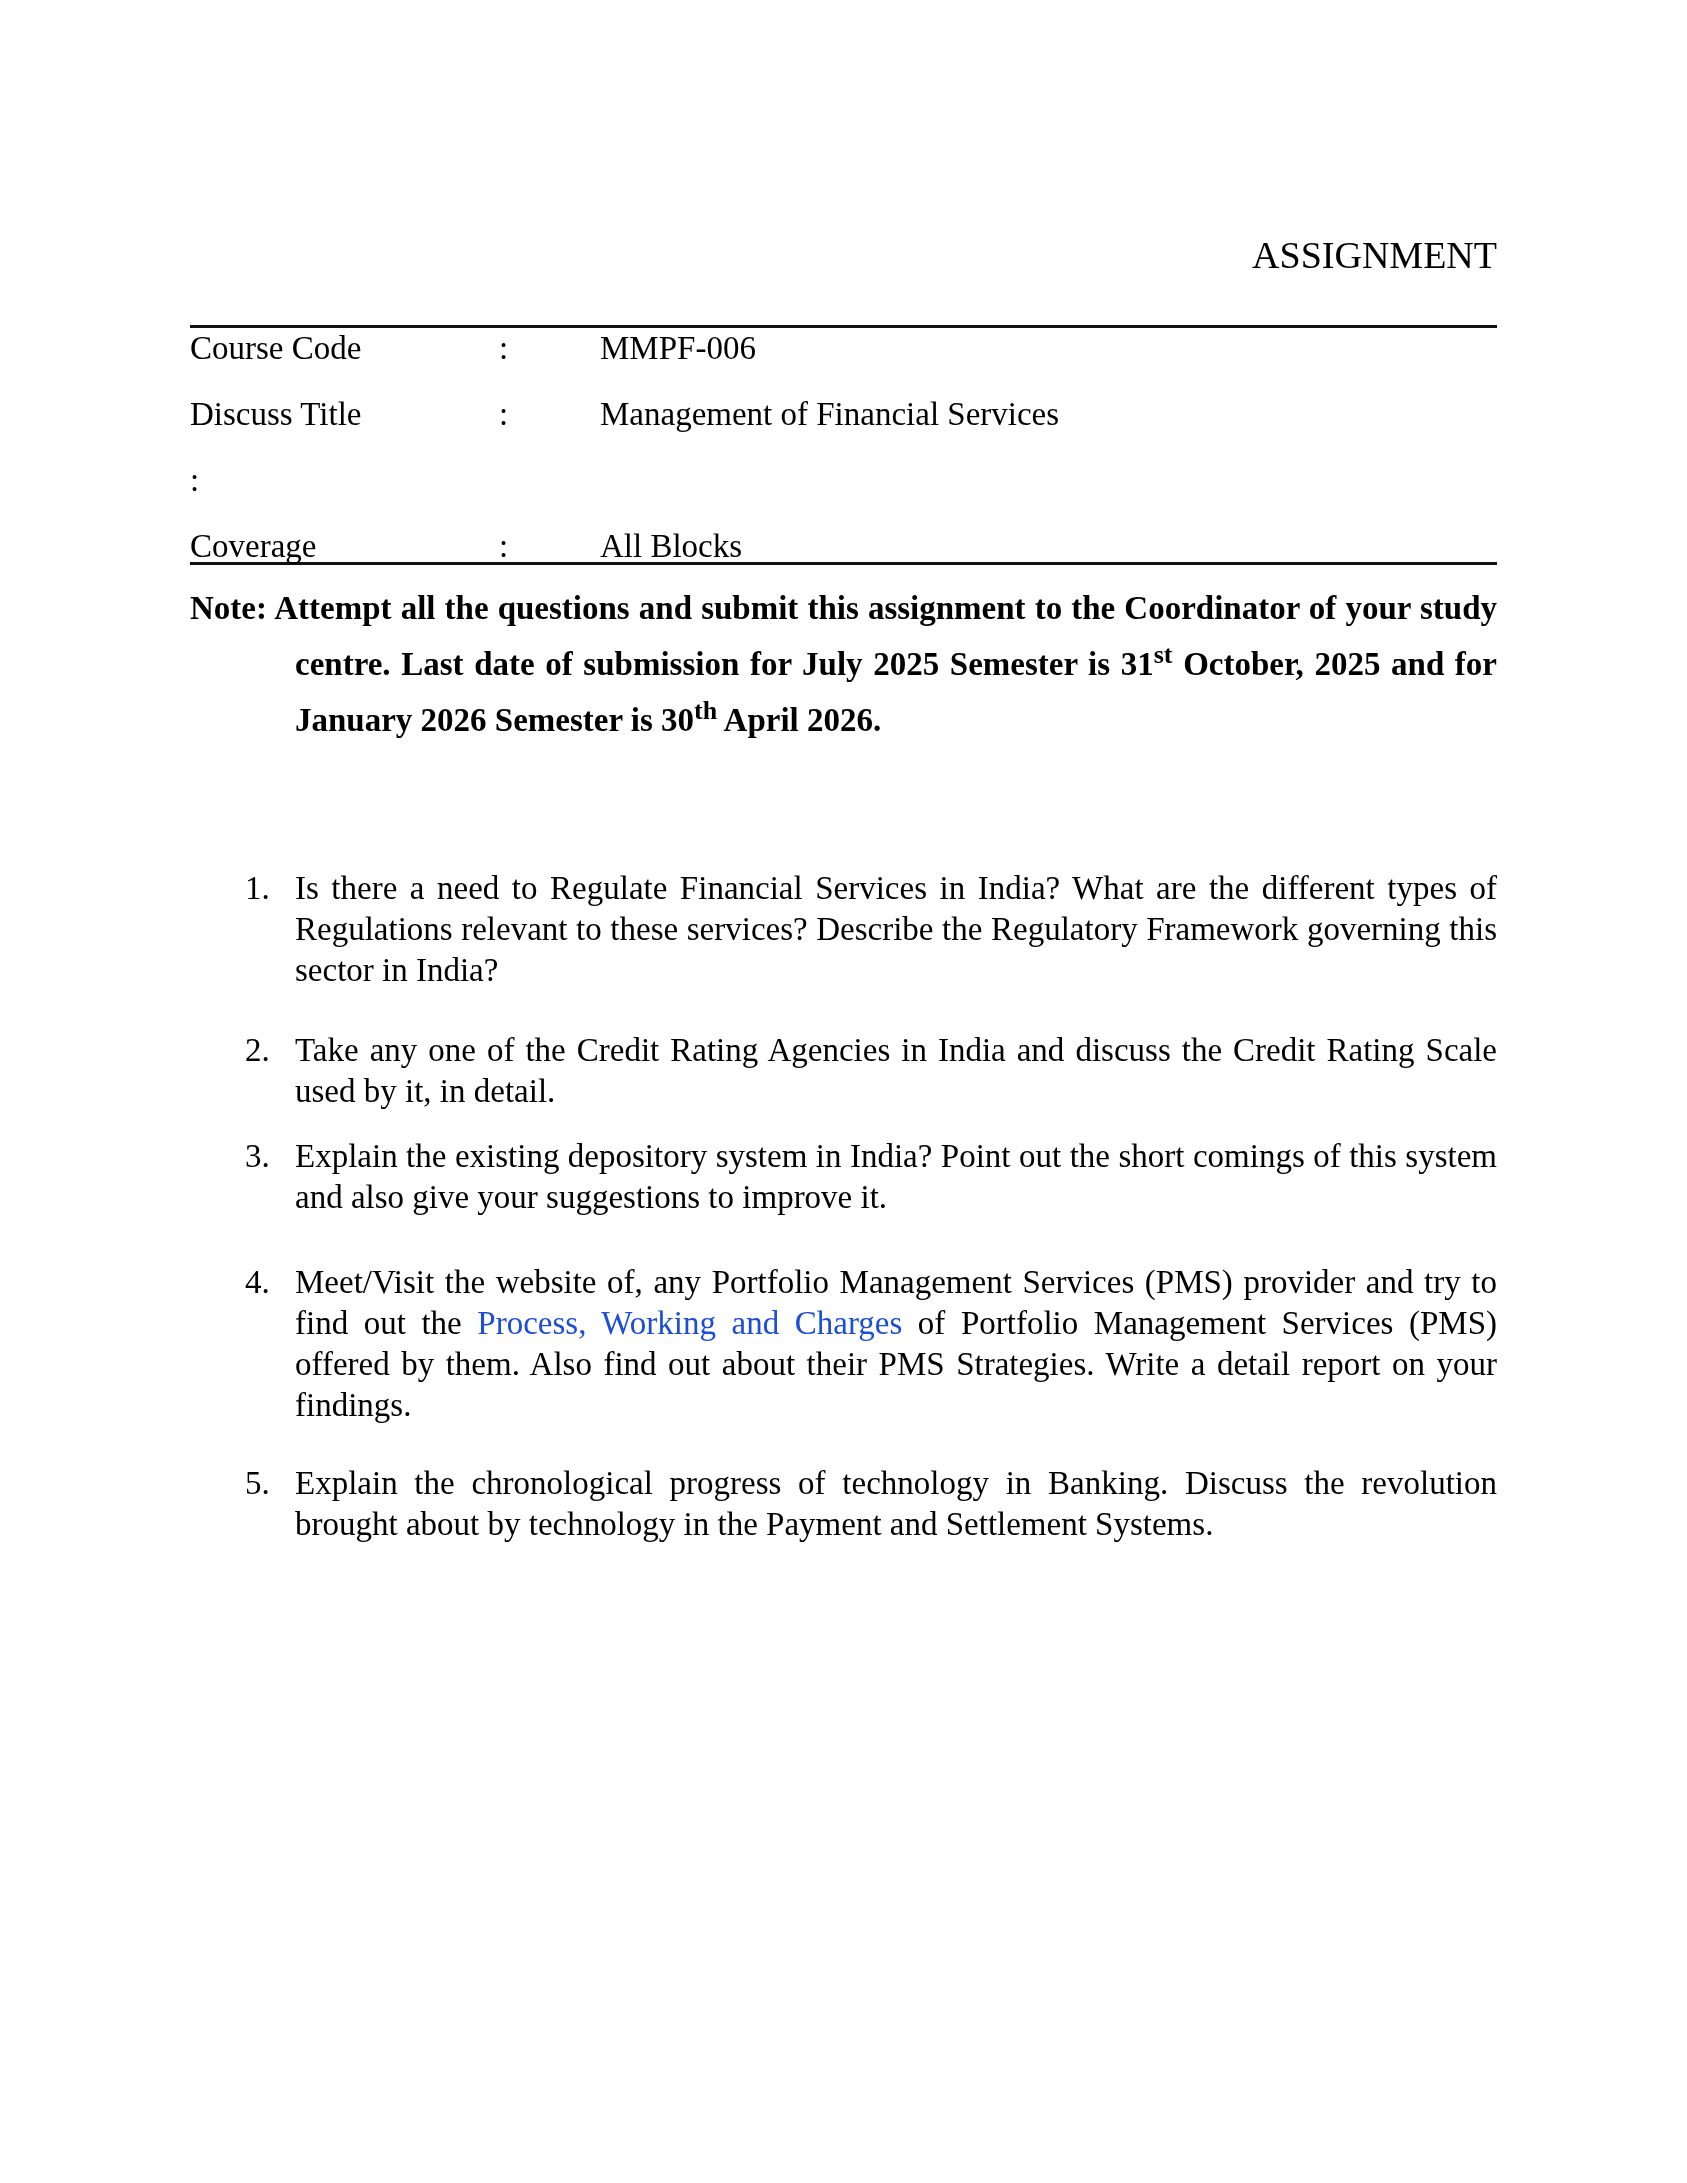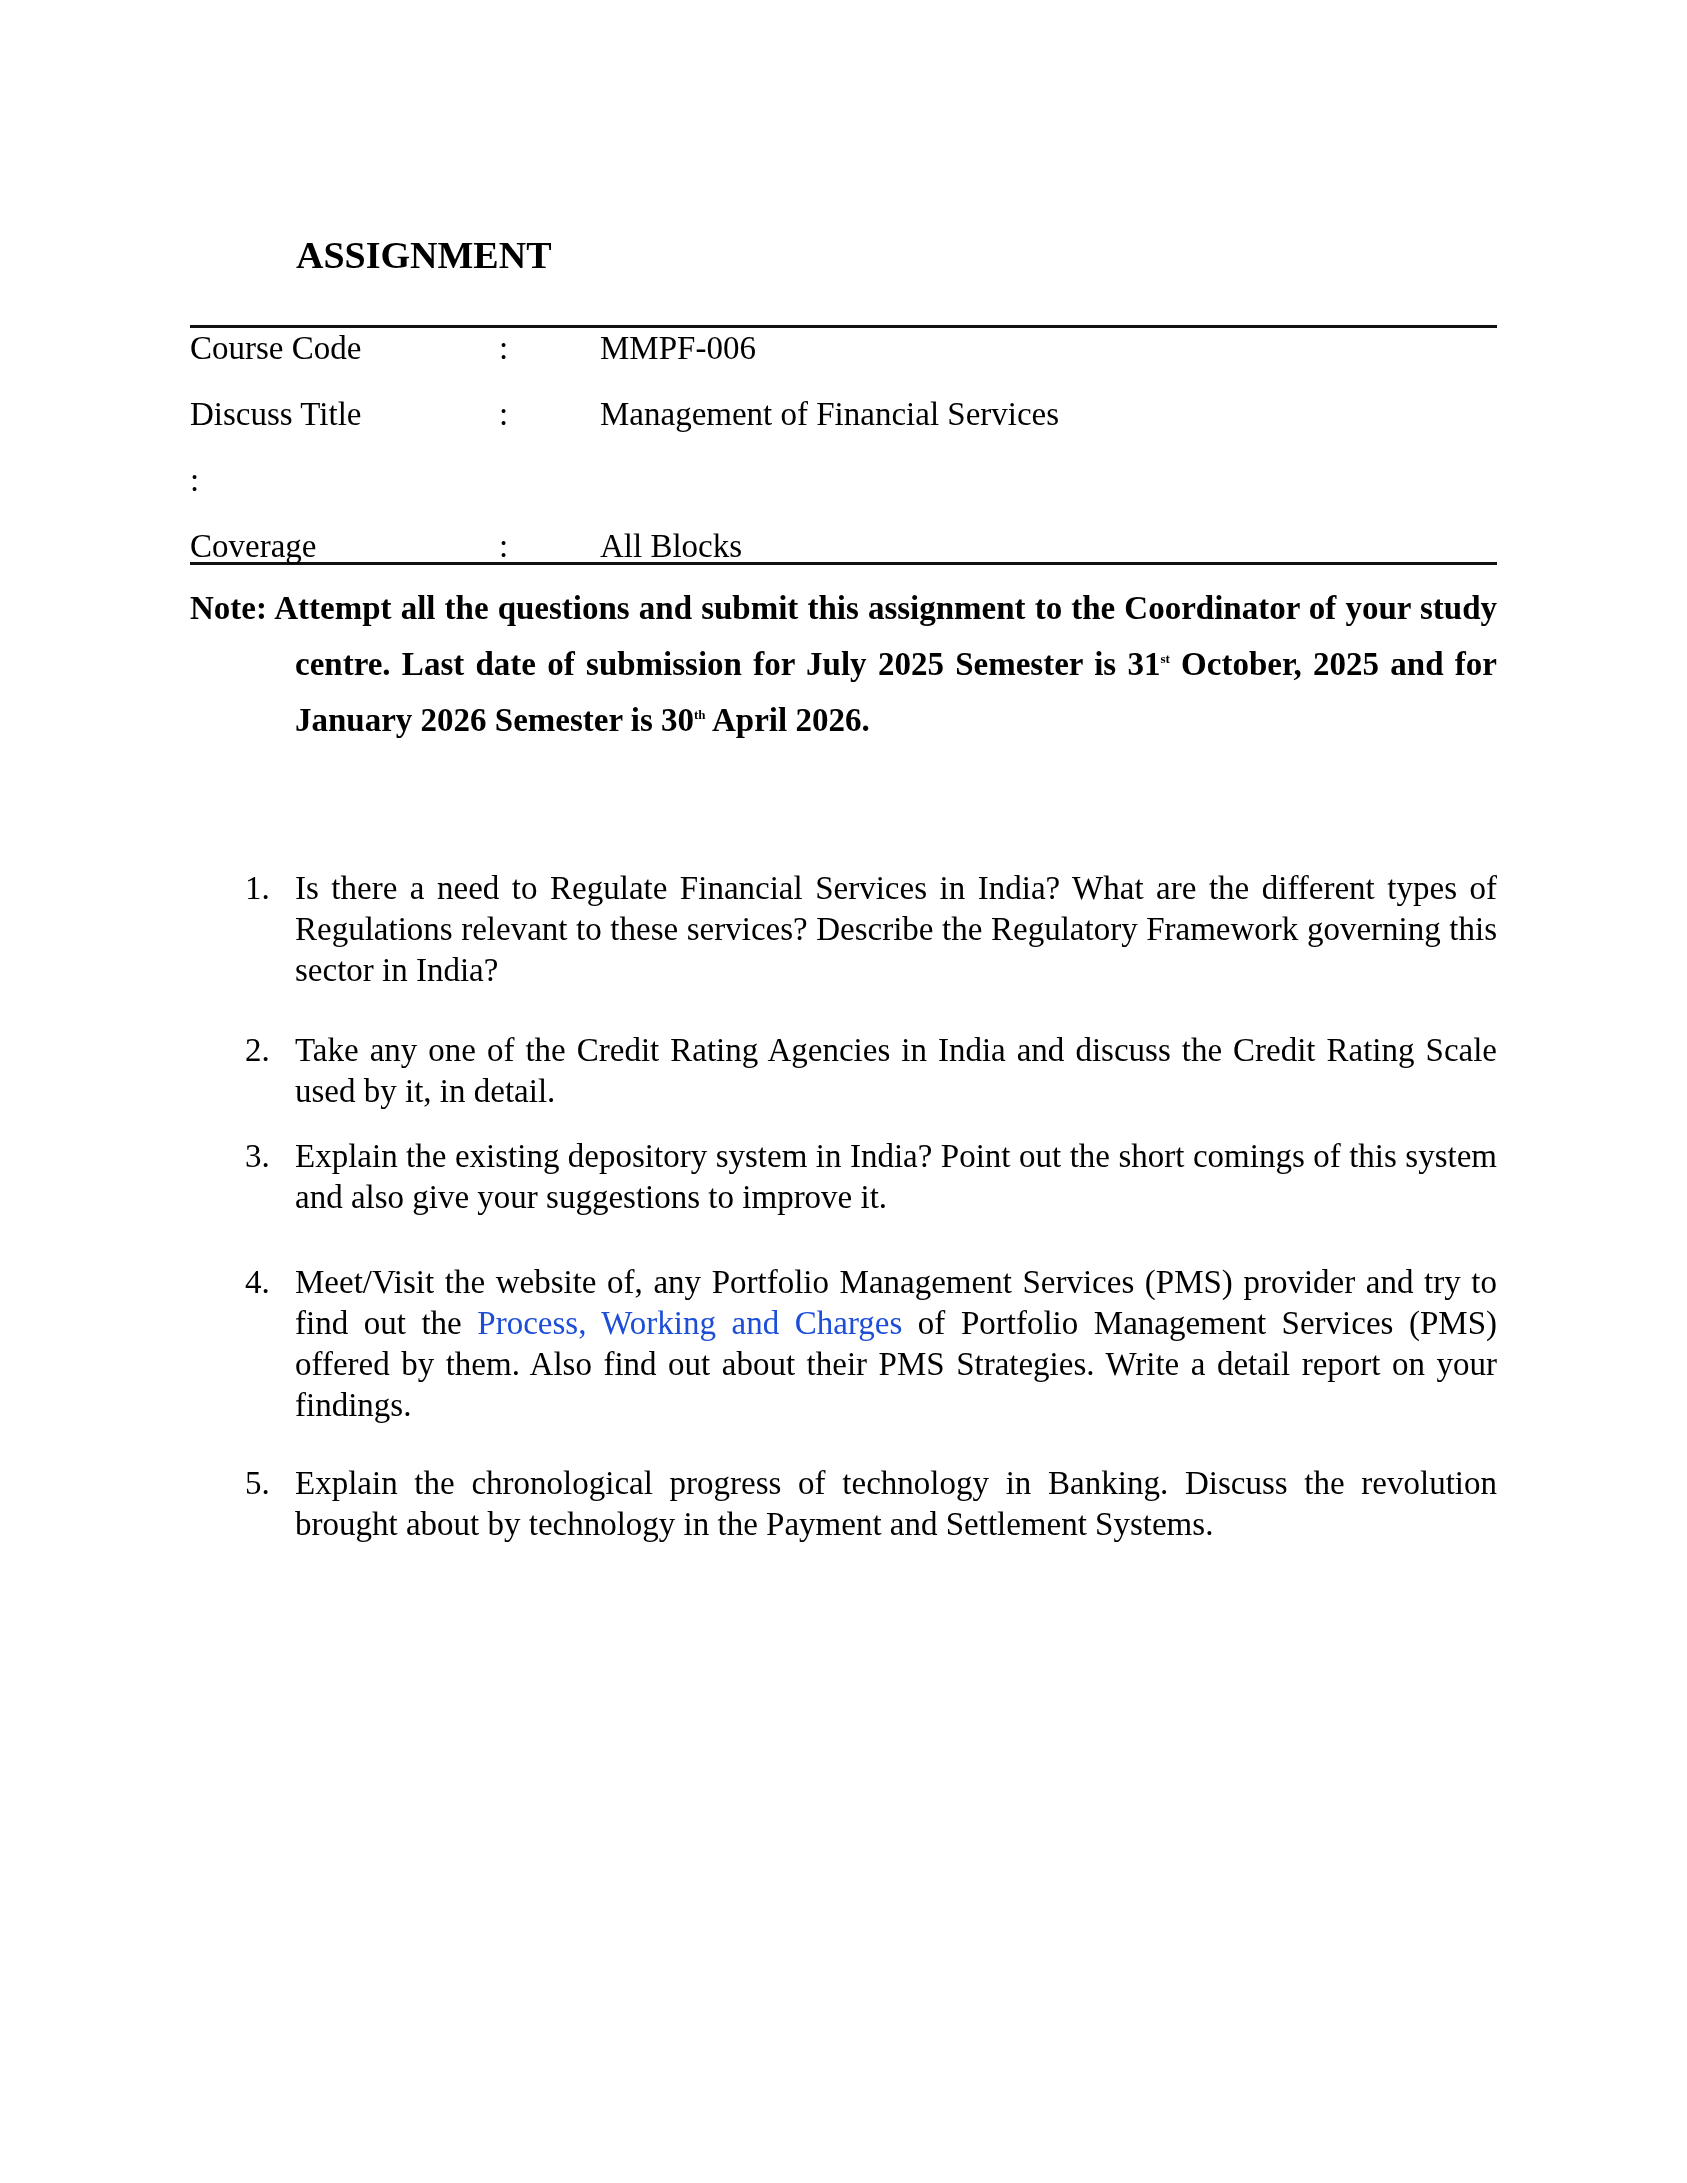--- a/index.html
+++ b/index.html
@@ -18,23 +18,23 @@
   }
   .content {
     position: absolute;
     left: 190px;
     top: 0;
     width: 1307px;
   }
   .doc-title {
     margin-top: 233px;
     padding-left: 106px;
-    text-align: left;
+    text-align: right;
     font-size: 38px;
-    font-weight: bold;
+    font-weight: normal;
     line-height: 44px;
   }
   .info-table {
     margin-top: 48px;
     border-top: 3.3px solid #111111;
     border-bottom: 3.3px solid #111111;
   }
   .info-row {
     display: flex;
     height: 66px;
@@ -69,21 +69,21 @@
   .q-num {
     width: 50px;
     margin-left: 55px;
     flex-shrink: 0;
   }
   .q-text {
     flex: 1;
     text-align: justify;
   }
   .sup {
-    font-size: 13px;
+    font-size: 26px;
     vertical-align: super;
     line-height: 0;
   }
 </style>
 </head>
 <body>
 
 <div class="page">
   <div class="content">
 

